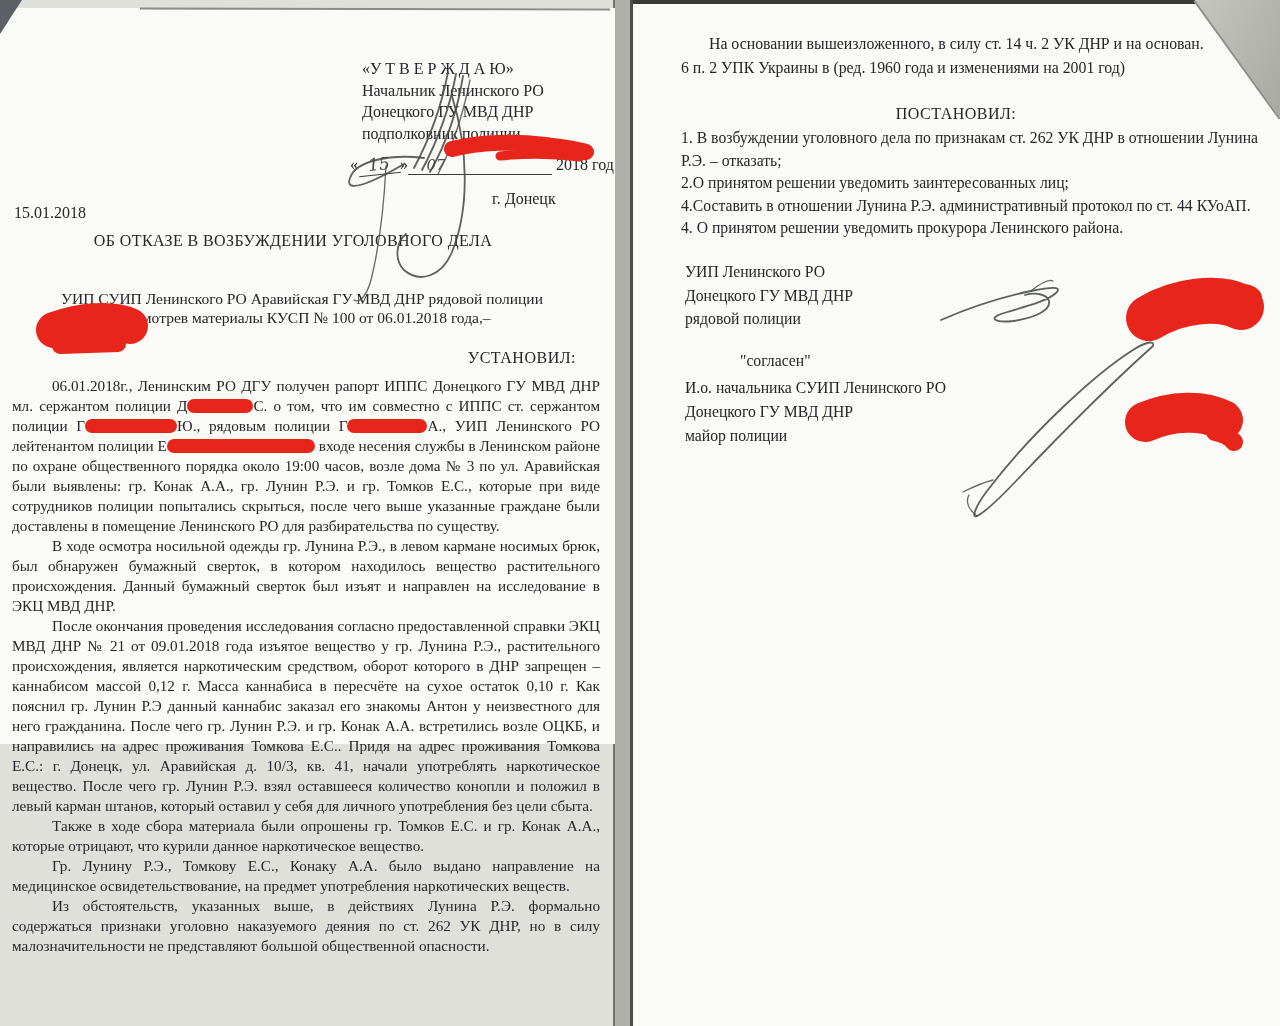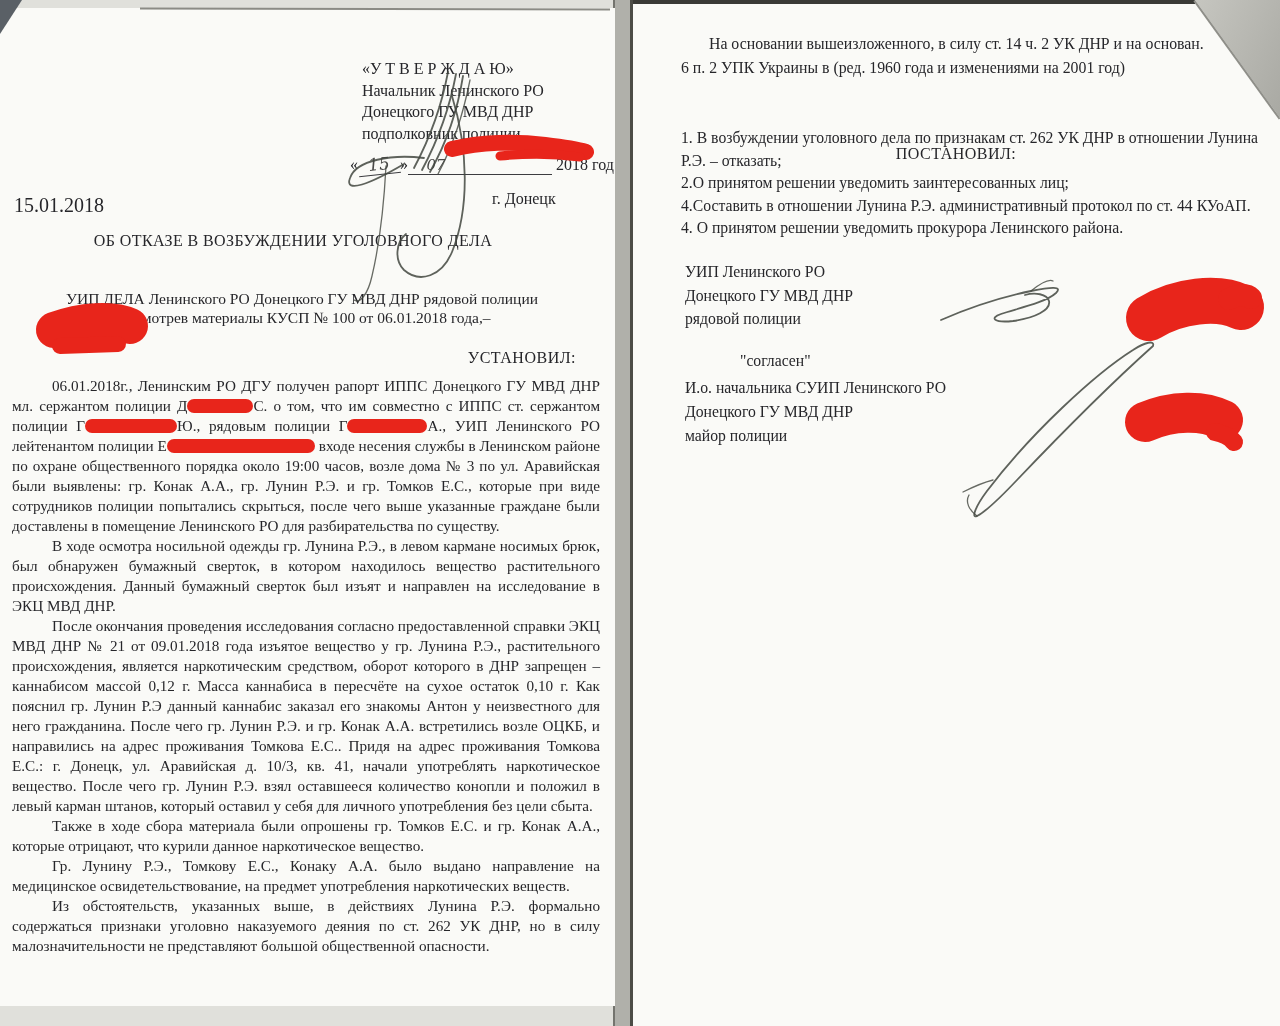--- a/index.html
+++ b/index.html
@@ -1,19 +1,19 @@
 <!DOCTYPE html>
 <html><head>
 <meta charset="utf-8">
 <style>
   html,body{margin:0;padding:0;}
   .scene{position:relative;width:1280px;height:1026px;background:#e0e0db;overflow:hidden;
          font-family:"Liberation Serif","DejaVu Serif",serif;color:#26262a;}
   .page{position:absolute;background:#fafaf7;}
-  .page-left{left:0;top:8px;width:615px;height:998px;}
+  .page-left{left:0;top:8px;width:615px;height:736px;}
   .page-right{left:633px;top:0;width:647px;height:1026px;
       clip-path:polygon(0 0,562px 0,647px 118px,647px 1026px,0 1026px);}
   .gap-strip{position:absolute;left:613px;top:0;width:20px;height:1026px;background:#b0b0aa;}
   .gap-strip .l1{position:absolute;left:0;top:0;width:2px;height:100%;background:#74746e;}
   .gap-strip .l2{position:absolute;right:0;top:0;width:3px;height:100%;background:#4c4c46;}
   .fold-bg{position:absolute;left:1195px;top:0;width:85px;height:118px;
       background:linear-gradient(115deg,#c6c6c0,#a9a9a3);}
   .fold-edge{position:absolute;left:1195px;top:0;width:146px;height:2px;background:#8f8f89;
       transform-origin:0 0;transform:rotate(54.2deg);}
   .corner-sliver{position:absolute;left:0;top:0;width:0;height:0;
@@ -22,31 +22,31 @@
   .top-band{position:absolute;left:0;top:0;width:562px;height:4px;background:#3a3a36;}
 
   .abs{position:absolute;}
   .approve{left:362px;top:50px;width:230px;font-size:16px;line-height:21.5px;}
   .date-line{left:350px;top:146px;width:250px;font-size:16px;white-space:nowrap;}
   .date-line .seg{display:inline-block;border-bottom:1px solid #3c3c40;text-align:center;
       font-family:"DejaVu Serif",serif;font-style:italic;color:#4a4a48;}
   .hw-day{width:42px;transform:rotate(-6deg);font-size:17px;}
   .hw-month{width:56px;font-size:15px;}
   .blank-seg{width:88px;}
-  .doc-date{left:14px;top:186px;font-size:20px;}
+  .doc-date{left:14px;top:196px;font-size:16px;}
   .city{left:492px;top:182px;font-size:16px;}
   .title{left:10px;top:222px;width:566px;text-align:center;font-size:16px;line-height:22px;letter-spacing:.4px;}
   .intro{left:12px;top:281px;width:580px;text-align:center;font-size:15.5px;line-height:19px;}
   .ustanovil{left:10px;top:341px;width:566px;text-align:right;font-size:16px;letter-spacing:.5px;}
   .body-text{left:12px;top:368px;width:588px;font-size:15.2px;line-height:20px;text-align:justify;}
   .body-text p{margin:0;text-indent:40px;}
 
   .r-intro{left:48px;top:32px;width:574px;font-size:15.8px;line-height:24px;text-align:justify;}
   .r-indent{text-indent:28px;}
-  .r-postanovil{left:40px;top:105px;width:566px;text-align:center;font-size:16px;letter-spacing:.5px;margin-top:40px;}
+  .r-postanovil{left:40px;top:105px;width:566px;text-align:center;font-size:16px;letter-spacing:.5px;}
   .r-items{left:48px;top:127px;width:577px;font-size:15.7px;line-height:22.5px;text-align:justify;}
   .r-items p{margin:0;}
   .r-block1{left:52px;top:260px;width:340px;font-size:15.7px;line-height:23.5px;}
   .r-agreed{left:107px;top:352px;font-size:15.7px;}
   .r-block2{left:52px;top:376px;width:360px;font-size:15.7px;line-height:24px;}
 
   svg.marks{position:absolute;left:0;top:0;pointer-events:none;}
   .ink{fill:none;stroke:#42463f;stroke-width:1.8;stroke-linecap:round;opacity:.85;}
   .ink-thin{fill:none;stroke:#42463f;stroke-width:1.3;stroke-linecap:round;opacity:.8;}
   .red-mark{fill:none;stroke:#e8251b;stroke-linecap:round;stroke-linejoin:round;}
@@ -79,21 +79,21 @@
     </div>
 
     <div class="abs doc-date">15.01.2018</div>
     <div class="abs city">г. Донецк</div>
 
     <div class="abs title">
       <div>ОБ ОТКАЗЕ В ВОЗБУЖДЕНИИ УГОЛОВНОГО ДЕЛА</div>
     </div>
 
     <div class="abs intro">
-      <div>УИП ДЕЛА Ленинского РО Донецкого ГУ МВД ДНР рядовой полиции</div>
+      <div>УИП СУИП Ленинского РО Аравийская ГУ МВД ДНР рядовой полиции</div>
       <div>рассмотрев материалы КУСП № 100 от 06.01.2018 года,–</div>
     </div>
 
     <div class="abs ustanovil">УСТАНОВИЛ:</div>
 
     <div class="abs body-text">
       <p>06.01.2018г., Ленинским РО ДГУ получен рапорт ИППС Донецкого ГУ МВД ДНР мл. сержантом полиции Д<span class="redact-inline" style="width:66px"></span>С. о том, что им совместно с ИППС ст. сержантом полиции Г<span class="redact-inline" style="width:92px"></span>Ю., рядовым полиции Г<span class="redact-inline" style="width:80px"></span>А., УИП Ленинского РО лейтенантом полиции Е<span class="redact-inline" style="width:148px"></span> входе несения службы в Ленинском районе по охране общественного порядка около 19:00 часов, возле дома № 3 по ул. Аравийская были выявлены: гр. Конак А.А., гр. Лунин Р.Э. и гр. Томков Е.С., которые при виде сотрудников полиции попытались скрыться, после чего выше указанные граждане были доставлены в помещение Ленинского РО для разбирательства по существу.</p>
       <p>В ходе осмотра носильной одежды гр. Лунина Р.Э., в левом кармане носимых брюк, был обнаружен бумажный сверток, в котором находилось вещество растительного происхождения. Данный бумажный сверток был изъят и направлен на исследование в ЭКЦ МВД ДНР.</p>
       <p>После окончания проведения исследования согласно предоставленной справки ЭКЦ МВД ДНР № 21 от 09.01.2018 года изъятое вещество у гр. Лунина Р.Э., растительного происхождения, является наркотическим средством, оборот которого в ДНР запрещен – каннабисом массой 0,12 г. Масса каннабиса в пересчёте на сухое остаток 0,10 г. Как пояснил гр. Лунин Р.Э данный каннабис заказал его знакомы Антон у неизвестного для него гражданина. После чего гр. Лунин Р.Э. и гр. Конак А.А. встретились возле ОЦКБ, и направились на адрес проживания Томкова Е.С.. Придя на адрес проживания Томкова Е.С.: г. Донецк, ул. Аравийская д. 10/3, кв. 41, начали употреблять наркотическое вещество. После чего гр. Лунин Р.Э. взял оставшееся количество конопли и положил в левый карман штанов, который оставил у себя для личного употребления без цели сбыта.</p>
       <p>Также в ходе сбора материала были опрошены гр. Томков Е.С. и гр. Конак А.А., которые отрицают, что курили данное наркотическое вещество.</p>

